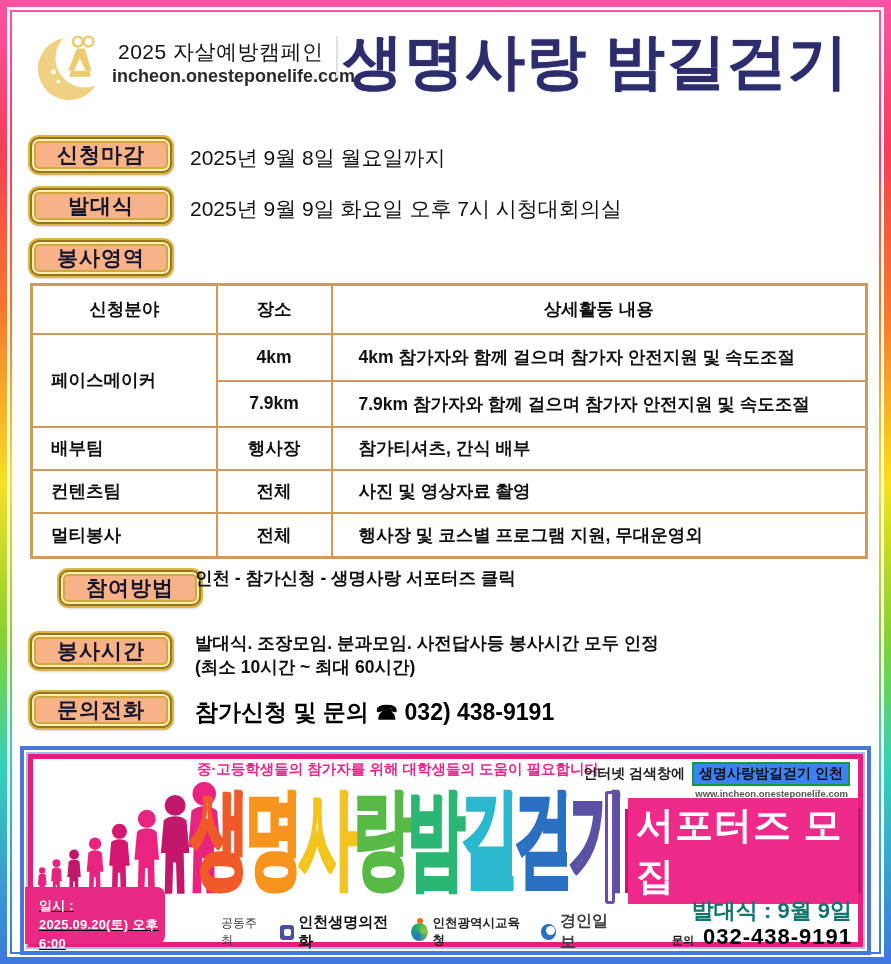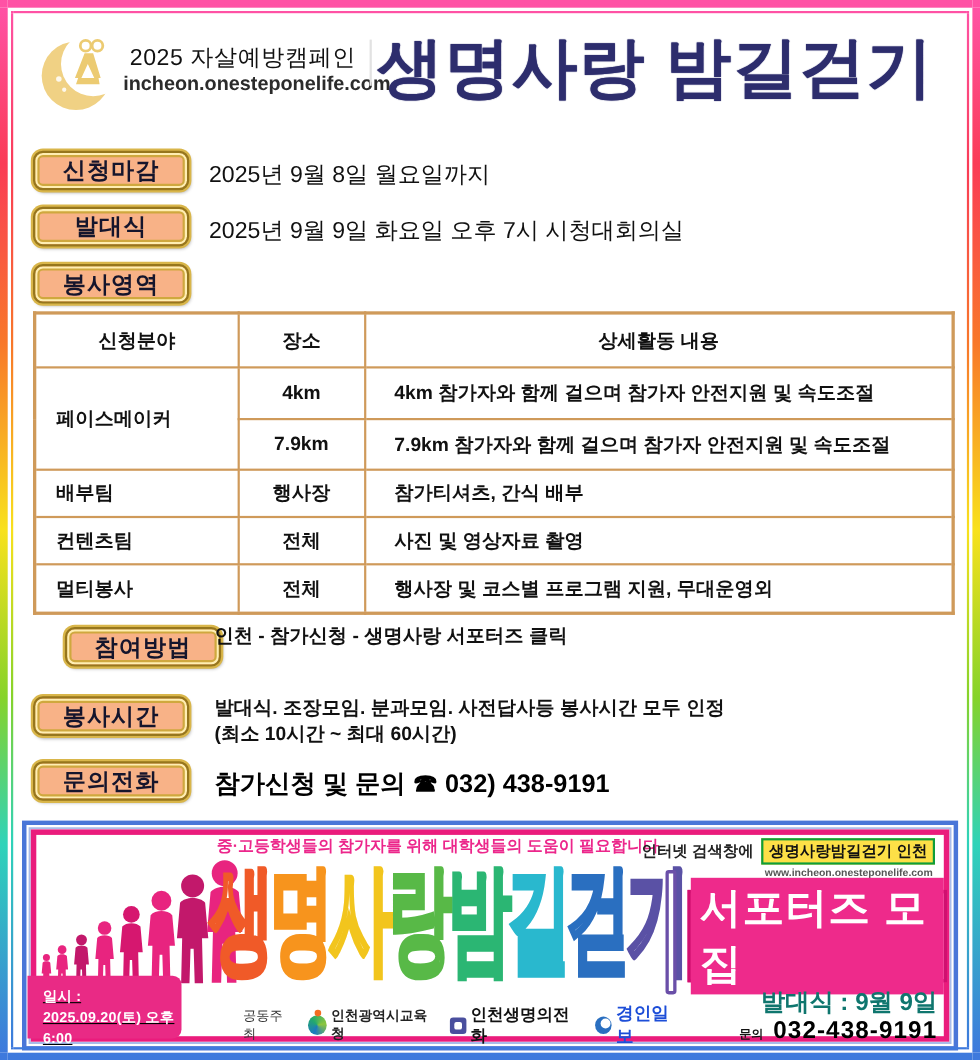--- a/index.html
+++ b/index.html
@@ -52,21 +52,21 @@
 
   
   .banner { position:absolute; left:20px; top:746px; width:851px; height:209px; background:#fff;
     border:4px solid #4a76d8; box-shadow:inset 0 0 0 2px #ffffff, inset 0 0 0 4px #a9bce9; z-index:40;padding-left:20px; }
   .banner-frame { position:absolute; inset:4px; border:5px solid #ea1c7c; background:#fff; }
 
   .bn-headline { position:absolute; left:150px; top:1px; width:430px; text-align:center;
     font-size:14.5px; font-weight:800; color:#ec268b; }
   .bn-search { position:absolute; right:8px; top:3px; display:flex; align-items:center; gap:7px; }
   .bn-search-label { font-size:14px; font-weight:700; color:#222; }
-  .bn-search-box { border:2px solid #0f9d3a; padding:1px 5px; font-size:14px; font-weight:800; color:#111; background:#fde047; }
+  .bn-search-box { border:2px solid #0f9d3a; padding:1px 5px; font-size:14px; font-weight:800; color:#111; background:#3b82f6; }
   .bn-url { position:absolute; right:10px; top:29px; font-size:9.5px; font-weight:700; color:#555; }
 
   .bn-sil { position:absolute; left:2px; top:14px; }
   .bn-info-box { position:absolute; left:-8px; top:128px; width:140px; height:57px; background:#e92a85;
     border-radius:0 8px 8px 0; padding:9px 0 0 14px;text-decoration:underline; }
   .bn-info-box div { font-size:13px; font-weight:800; color:#fff; line-height:19px; letter-spacing:0.2px; }
 
   .bn-rainbow { position:absolute; left:158px; top:24px; width:420px; white-space:nowrap; }
   .rb { display:inline-block; font-weight:900; font-size:58px; line-height:1;
     transform:scaleY(1.85); transform-origin:0 0; letter-spacing:-4px; }
@@ -82,21 +82,21 @@
   .bn-contact { position:absolute; right:6px; top:165px; display:flex; align-items:baseline; gap:9px; }
   .bn-contact-label { font-size:11px; font-weight:700; color:#111; }
   .bn-contact-num { font-size:22px; font-weight:900; color:#000; letter-spacing:1px; }
 
   .bn-cohost { position:absolute; left:188px; top:152px; width:400px; display:flex; align-items:center;
     justify-content:center; gap:13px; }
   .cohost-label { font-size:12px; font-weight:400; color:#333; }
   .cohost-item { display:flex; align-items:center; gap:4px; }
   .cohost-item .nm1 { font-size:15px; font-weight:800; color:#111; }
   .cohost-item .nm2 { font-size:12.5px; font-weight:600; color:#222; }
-  .cohost-item .nm3 { font-size:16px; font-weight:800; color:#1d4ed8;font-family:Liberation Serif, serif; }
+  .cohost-item .nm3 { font-size:16px; font-weight:800; color:#404040;font-family:Liberation Serif, serif; }
   .logo-lifeline { width:15px; height:15px; background:#4a4f9e; border-radius:3px; position:relative; }
   .logo-lifeline::after { content:""; position:absolute; left:4px; top:4px; width:7px; height:7px;
     background:#fff; border-radius:2px; }
   .logo-edu { width:18px; height:18px; border-radius:50%; position:relative;
     background:conic-gradient(from 200deg,#1b79c0,#23a96d,#8cc63e,#1b79c0); }
   .logo-edu::after { content:""; position:absolute; top:-5px; left:6px; width:6px; height:6px;
     background:#f26d21; border-radius:50%; }
   .logo-news { width:16px; height:16px; border-radius:50%; background:#2a6fc0; position:relative; }
   .logo-news::after { content:""; position:absolute; top:2px; left:5px; width:9px; height:9px;
     border-radius:50%; background:#fff; }
@@ -241,26 +241,26 @@
       </div>
       <div class="bn-ceremony">발대식 : 9월 9일</div>
       <div class="bn-contact">
         <span class="bn-contact-label">문의</span>
         <span class="bn-contact-num">032-438-9191</span>
       </div>
 
       <div class="bn-cohost">
         <span class="cohost-label">공동주최</span>
         <span class="cohost-item">
+          <span class="logo-lifeline"></span>
+          <span class="nm1">인천생명의전화</span>
+        </span>
+        <span class="cohost-item">
           <span class="logo-edu"></span>
           <span class="nm2">인천광역시교육청</span>
-        </span>
-        <span class="cohost-item">
-          <span class="logo-lifeline"></span>
-          <span class="nm1">인천생명의전화</span>
         </span>
         <span class="cohost-item">
           <span class="logo-news"></span>
           <span class="nm3">경인일보</span>
         </span>
       </div>
 
     </div>
   </div>
 

